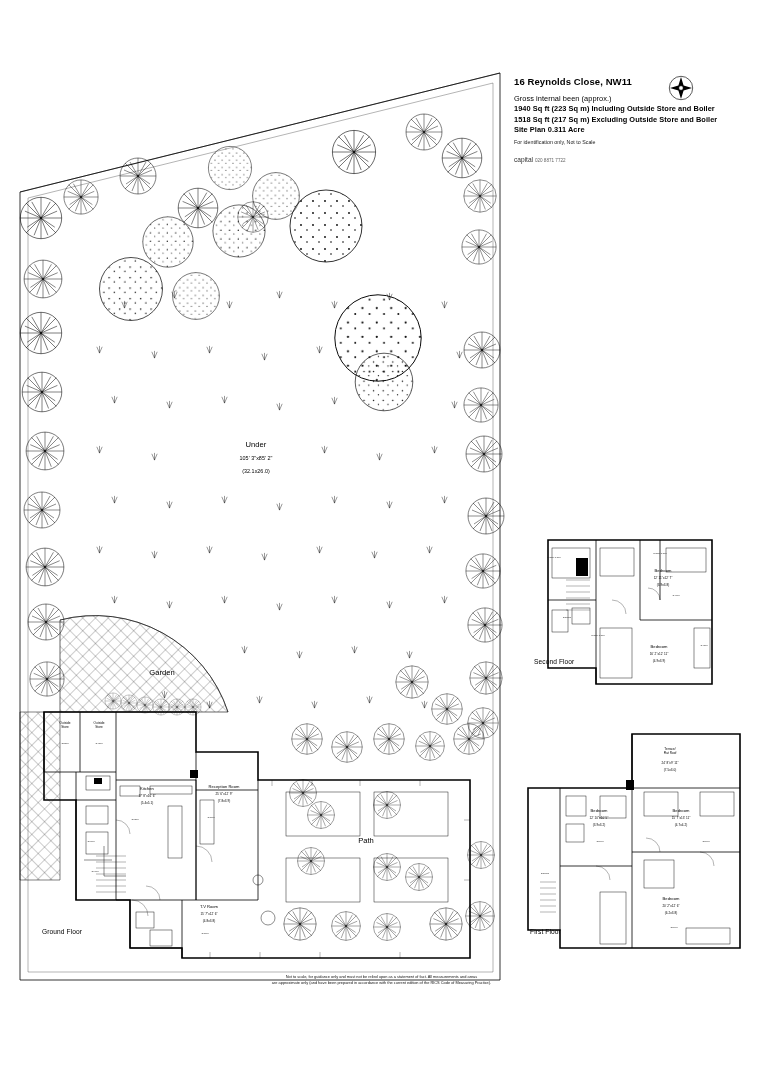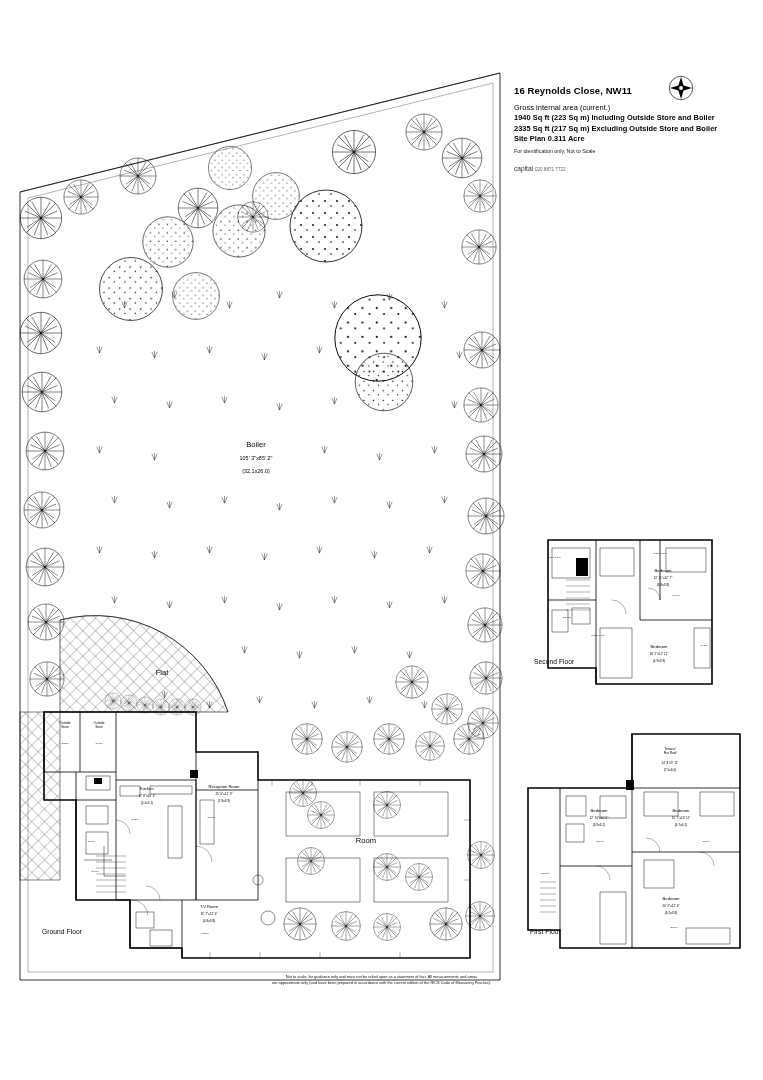--- a/index.html
+++ b/index.html
@@ -25,21 +25,20 @@
     position: absolute;
     left: 514px;
     top: 76px;
     width: 230px;
   }
   .header-title {
     font-size: 9.5px;
     font-weight: bold;
     letter-spacing: 0.1px;
     margin-bottom: 7px;
-    margin-top: 9px;
   }
   .header-line {
     font-size: 7.4px;
     line-height: 10.4px;
     letter-spacing: 0.05px;
   }
   .header-line.bold {
     font-weight: bold;
   }
   .header-sub {
@@ -387,44 +386,44 @@
         <path d="M596 866 A14 14 0 0 1 610 880"></path>
         <path d="M660 852 A14 14 0 0 0 646 838"></path>
         <path d="M700 852 A14 14 0 0 1 714 866"></path>
       </g>
       <rect class="fillblk" x="626" y="780" width="8" height="10"></rect>
     </g>
   </svg>
 
   <div class="header">
     <div class="header-title">16 Reynolds Close, NW11</div>
-    <div class="header-line">Gross internal area (current.)</div>
+    <div class="header-line">Gross internal been (approx.)</div>
     <div class="header-line bold">1940 Sq ft (223 Sq m) Including Outside Store and Boiler</div>
-    <div class="header-line bold">2335 Sq ft (217 Sq m) Excluding Outside Store and Boiler</div>
+    <div class="header-line bold">1518 Sq ft (217 Sq m) Excluding Outside Store and Boiler</div>
     <div class="header-line bold">Site Plan 0.311 Acre</div>
     <div class="header-sub">For identification only, Not to Scale</div>
     <div class="brand">
       <b>capital</b>
       <span class="phone">020 8871 7722</span>
     </div>
   </div>
 
   <svg class="compass" viewBox="0 0 40 40">
     <circle cx="20" cy="20" r="18" fill="none" stroke="#000" stroke-width="1"></circle>
     <path d="M20 3 L24 16 L37 20 L24 24 L20 37 L16 24 L3 20 L16 16 Z" fill="#000"></path>
     <circle cx="20" cy="20" r="3.4" fill="#fff" stroke="#000" stroke-width="0.8"></circle>
   </svg>
 
-  <div class="lbl big" style="left:196px; top:440px; width:120px;">Boiler</div>
+  <div class="lbl big" style="left:196px; top:440px; width:120px;">Under</div>
   <div class="lbl mid" style="left:196px; top:455px; width:120px;">105' 3"x85' 2"</div>
   <div class="lbl mid" style="left:196px; top:468px; width:120px;">(32.1x26.0)</div>
 
-  <div class="lbl big" style="left:122px; top:668px; width:80px;">Flat</div>
-
-  <div class="lbl big" style="left:326px; top:836px; width:80px;">Room</div>
+  <div class="lbl big" style="left:122px; top:668px; width:80px;">Garden</div>
+
+  <div class="lbl big" style="left:326px; top:836px; width:80px;">Path</div>
 
   <div class="floor-title" style="left:42px; top:928px;">Ground Floor</div>
 
   <div class="lbl xs" style="left:50px; top:722px; width:30px;">Outside
 Store</div>
   <div class="lbl tiny" style="left:52px; top:742px; width:26px;">2.55m</div>
 
   <div class="lbl xs" style="left:84px; top:722px; width:30px;">Outside
 Store</div>
   <div class="lbl tiny" style="left:86px; top:742px; width:26px;">2.45m</div>

